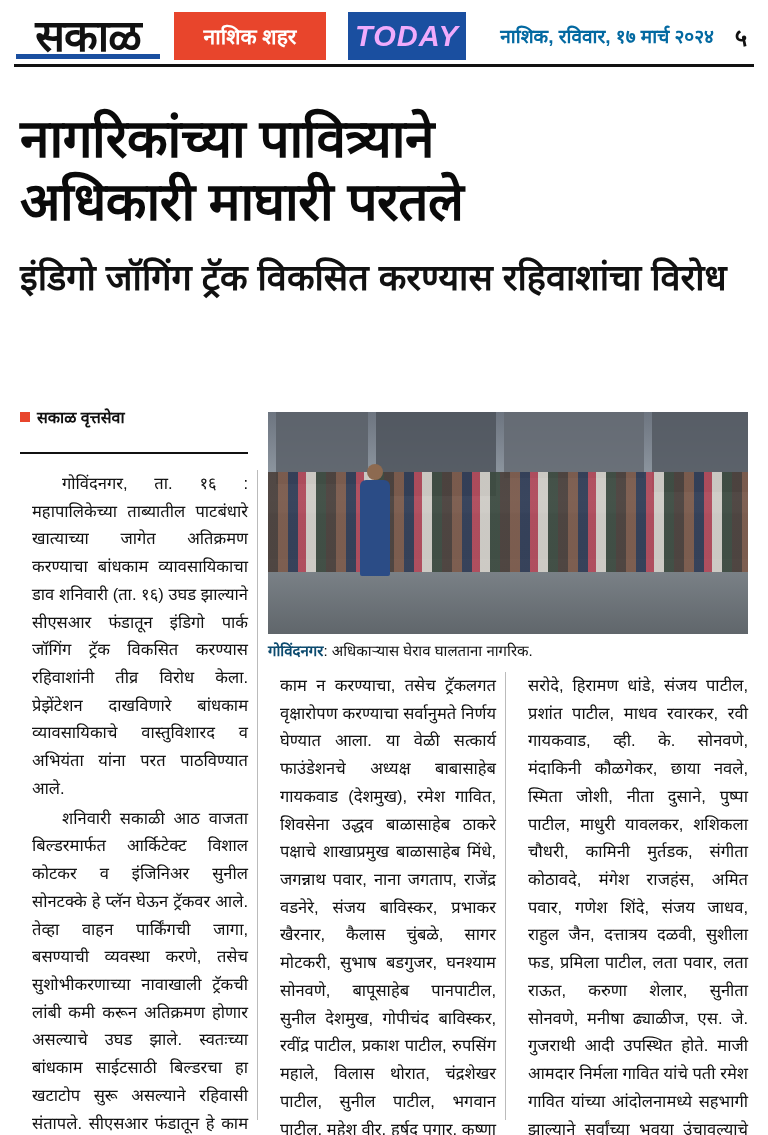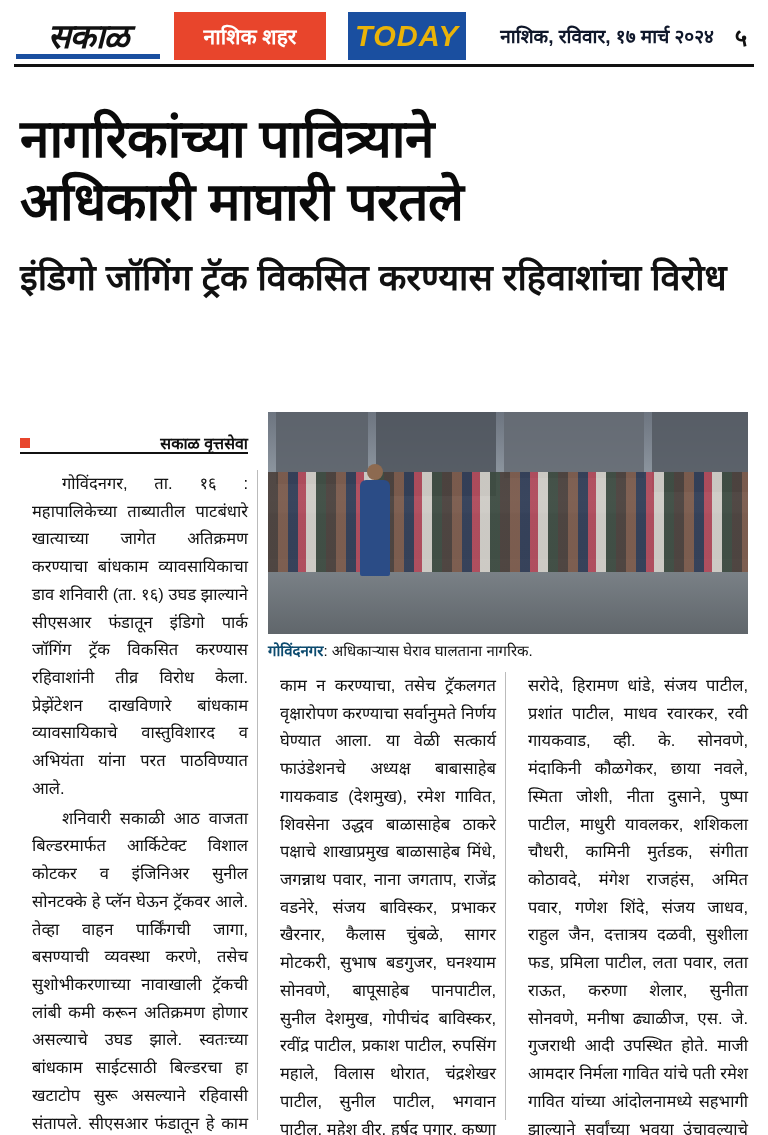--- a/index.html
+++ b/index.html
@@ -28,25 +28,24 @@
     width: 148px;
     background: #ffffff;
     display: flex;
     align-items: center;
     justify-content: center;
     position: relative;
   }
   .logo-text {
     font-family: "Liberation Sans", sans-serif;
     font-weight: bold;
-    font-size: 34px;
+    font-size: 44px;
     letter-spacing: -1px;
     color: #111;
     line-height: 1;
-    font-style: italic;
   }
   .logo-underline {
     position: absolute;
     left: 2px; right: 2px; bottom: 1px;
     height: 5px;
     background: #1a4fa0;
   }
   .city-badge {
     margin-left: 12px;
     min-width: 152px;
@@ -57,40 +56,40 @@
     justify-content: center;
     font-family: "Liberation Sans", sans-serif;
     font-weight: bold;
     font-size: 21px;
     padding: 0 2px;
   }
   .today-badge {
     margin-left: 22px;
     min-width: 118px;
     background: #1a4fa0;
-    color: #eab308;
+    color: #f0abfc;
     display: flex;
     align-items: center;
     justify-content: center;
     font-family: "Liberation Sans", sans-serif;
     font-weight: bold;
     font-style: italic;
     font-size: 29px;
     letter-spacing: 1px;
   }
   .dateline {
     flex: 1;
     display: flex;
     align-items: center;
     justify-content: flex-end;
     padding-right: 14px;
     font-family: "Liberation Sans", sans-serif;
     font-weight: bold;
     font-size: 19px;
-    color: #0f172a;
+    color: #0369a1;
     padding-left: 18px;
   }
   .page-num {
     width: 26px;
     display: flex;
     align-items: center;
     justify-content: center;
     font-family: "Liberation Sans", sans-serif;
     font-weight: bold;
     font-size: 24px;
@@ -121,26 +120,25 @@
     font-family: "Liberation Sans", sans-serif;
     font-weight: bold;
     font-size: 36px;
     line-height: 1.3;
     color: #111;
   }
 
   
   .byline-row {
     position: absolute;
-    left: 20px; top: 432px;
+    left: 20px; top: 406px;
     width: 228px;
     display: flex;
     align-items: center;
     gap: 7px;
-    justify-content: space-between;
   }
   .byline-square {
     width: 10px; height: 10px;
     background: #e8452c;
     flex: 0 0 auto;
   }
   .byline-text {
     font-family: "Liberation Sans", sans-serif;
     font-weight: bold;
     font-size: 16px;

